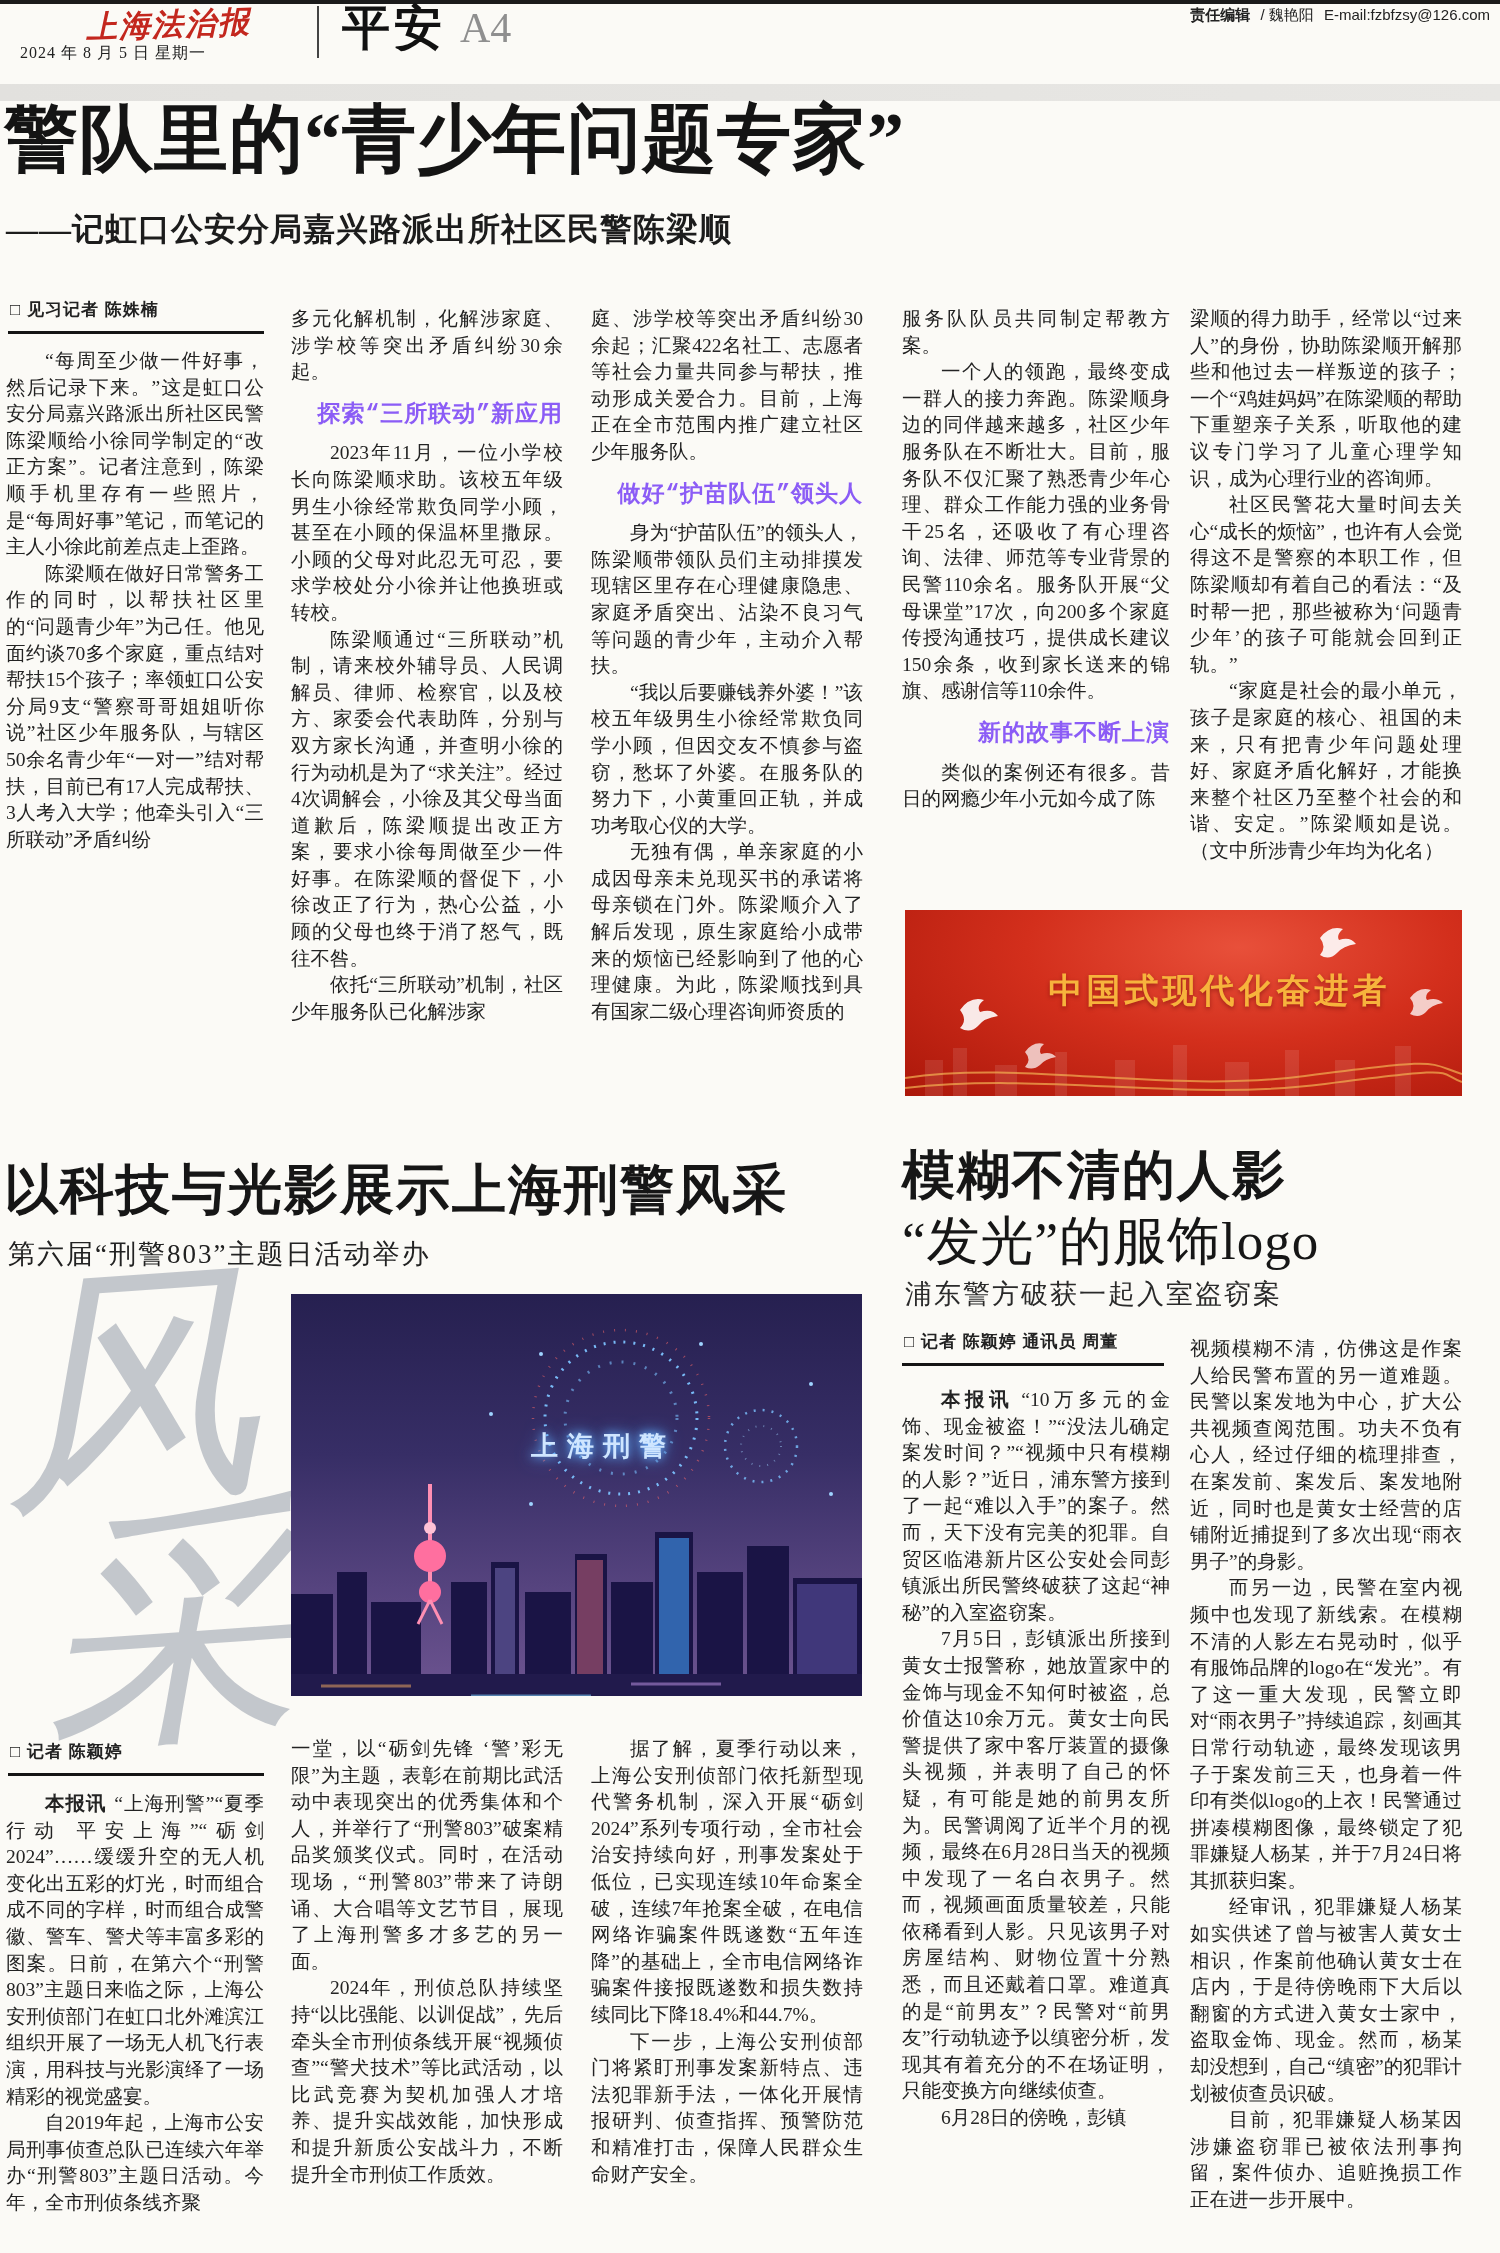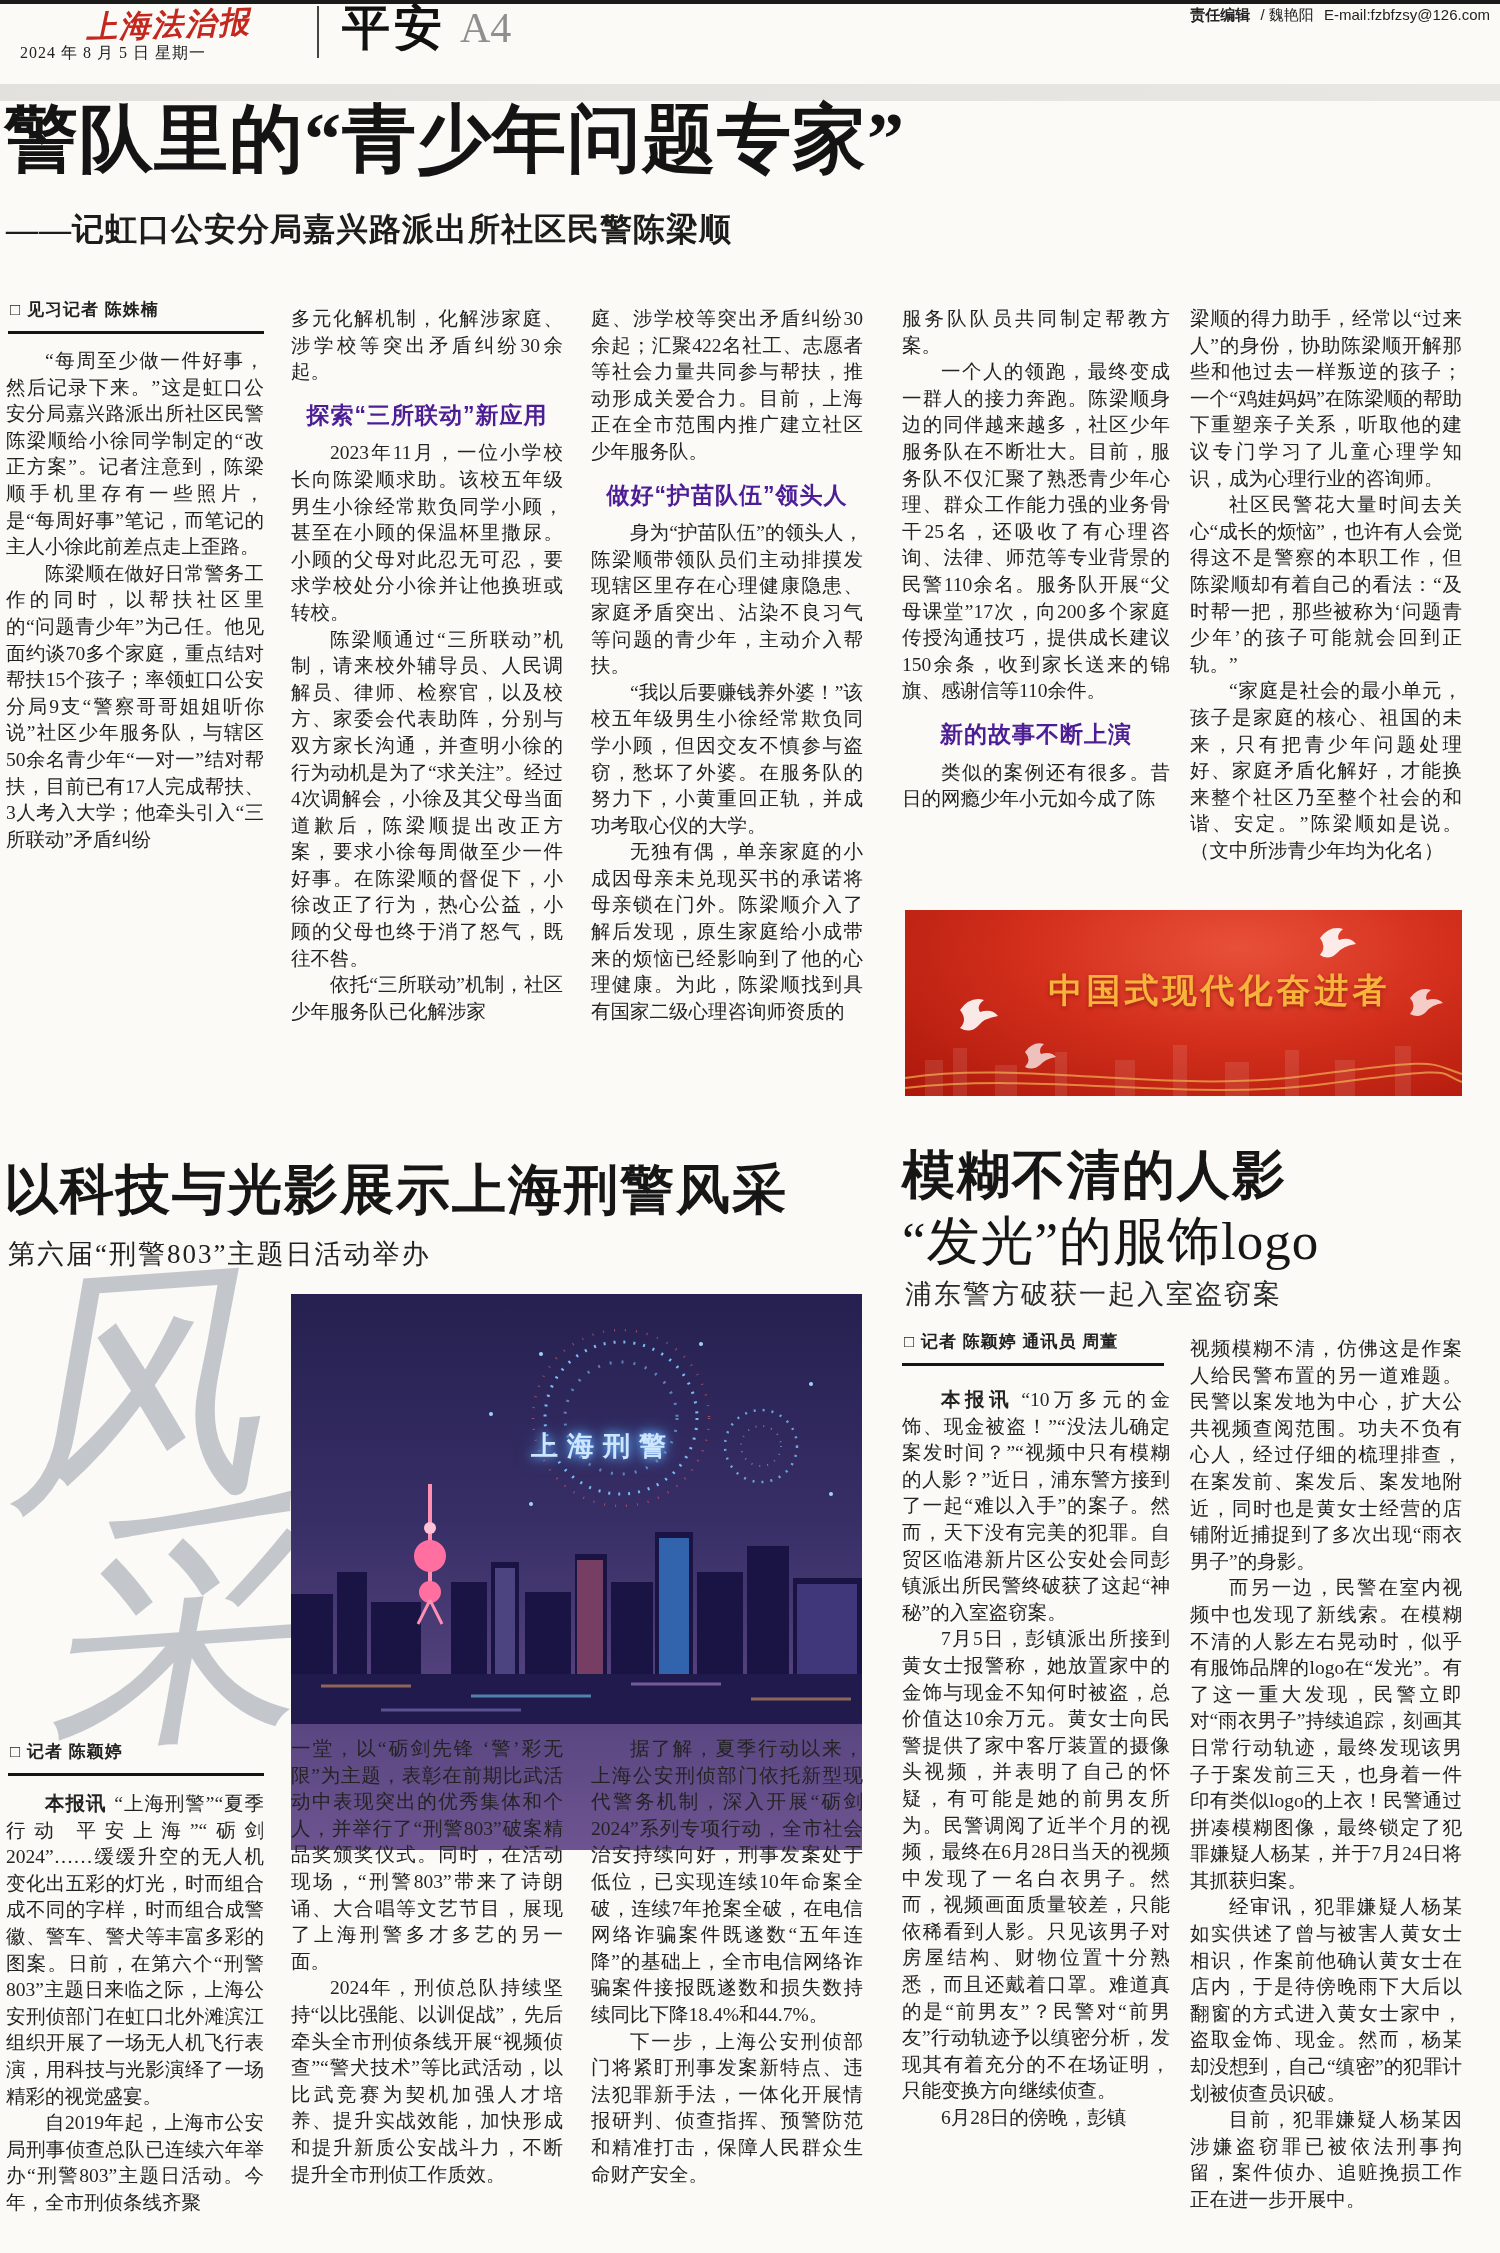--- a/index.html
+++ b/index.html
@@ -26,22 +26,22 @@
            color:#141414;letter-spacing:1px;}
   .h1-sub{left:6px;top:208px;font-size:32px;font-weight:600;color:#1c1c1c;letter-spacing:1px;}
   .byline{border-bottom:3px solid #141414;padding:4px 0 10px 2px;font-size:17px;font-weight:600;
           color:#222;font-family:"Liberation Sans",sans-serif;letter-spacing:1px;}
   .byline1{left:8px;top:294px;width:254px;}
 
   .ncol{font-size:19.5px;line-height:26.6px;text-align:justify;color:#232323;overflow:hidden;}
   .ncol .para{margin:0;text-indent:2em;}
   .ncol .para.cont{text-indent:0;}
   .ncol .para b.lead{font-family:"Liberation Sans",sans-serif;font-weight:700;margin-right:8px;}
-  .ncol .col-subhead{font-family:Liberation Sans, sans-serif;font-size:23px;font-weight:700;
-                     text-align:center;margin:16px 0 12px 0;color:#4c1d95;letter-spacing:1px;}
+  .ncol .col-subhead{font-family:Liberation Mono, monospace;font-size:23px;font-weight:700;
+                     text-align:right;margin:16px 0 12px 0;color:#8b5cf6;letter-spacing:1px;}
   .a1c1{left:6px;  top:348px;width:258px;height:744px;}
   .a1c2{left:291px;top:306px;width:272px;height:788px;}
   .a1c3{left:591px;top:306px;width:272px;height:788px;}
   .a1c4{left:902px;top:306px;width:268px;height:600px;}
   .a1c5{left:1190px;top:306px;width:272px;height:600px;}
 
   
   .banner{left:905px;top:910px;width:557px;height:186px;overflow:hidden;
           background:radial-gradient(ellipse at 60% 20%, #e8503a 0%, #d32f1c 45%, #ab170a 100%);}
   .banner-text{position:absolute;left:0;top:58px;width:100%;text-align:center;
@@ -49,21 +49,21 @@
                color:#f7b33c;letter-spacing:4px;text-shadow:0 2px 4px rgba(90,0,0,.45);padding-left:36px;}
   .banner svg{position:absolute;left:0;top:0;}
 
   
   .h2-main{left:4px;top:1154px;font-size:54px;font-weight:700;color:#161616;letter-spacing:2px;}
   .h2-sub{left:8px;top:1236px;font-size:27px;color:#222;letter-spacing:2px;}
   .calligraphy{left:6px;top:1262px;width:260px;color:rgba(150,157,170,0.55);
                font-family:"DejaVu Serif",serif;font-style:italic;transform:rotate(-4deg);}
   .calligraphy .cchar{display:block;font-size:258px;line-height:0.98;text-align:center;}
   .calligraphy .cchar:nth-child(2){margin-left:26px;margin-top:-14px;}
-  .photo{left:291px;top:1294px;width:571px;height:556px;overflow:hidden;
+  .photo{left:291px;top:1294px;width:571px;height:402px;overflow:hidden;
          background:linear-gradient(180deg,#262050 0%,#372e66 40%,#55437e 72%,#6d5490 100%);}
   .photo svg{position:absolute;left:0;top:0;}
   .sky-text{position:absolute;left:240px;top:134px;font-size:27px;font-weight:700;
             font-family:"Liberation Sans",sans-serif;color:#cfe6ff;letter-spacing:9px;
             text-shadow:0 0 10px #6ab0ff,0 0 18px #4a90e0;}
   .byline2{left:8px;top:1736px;width:254px;}
   .a2c1{left:6px;  top:1790px;width:258px;height:458px;}
   .a2c2{left:291px;top:1736px;width:272px;height:512px;}
   .a2c3{left:591px;top:1736px;width:272px;height:512px;}
 

